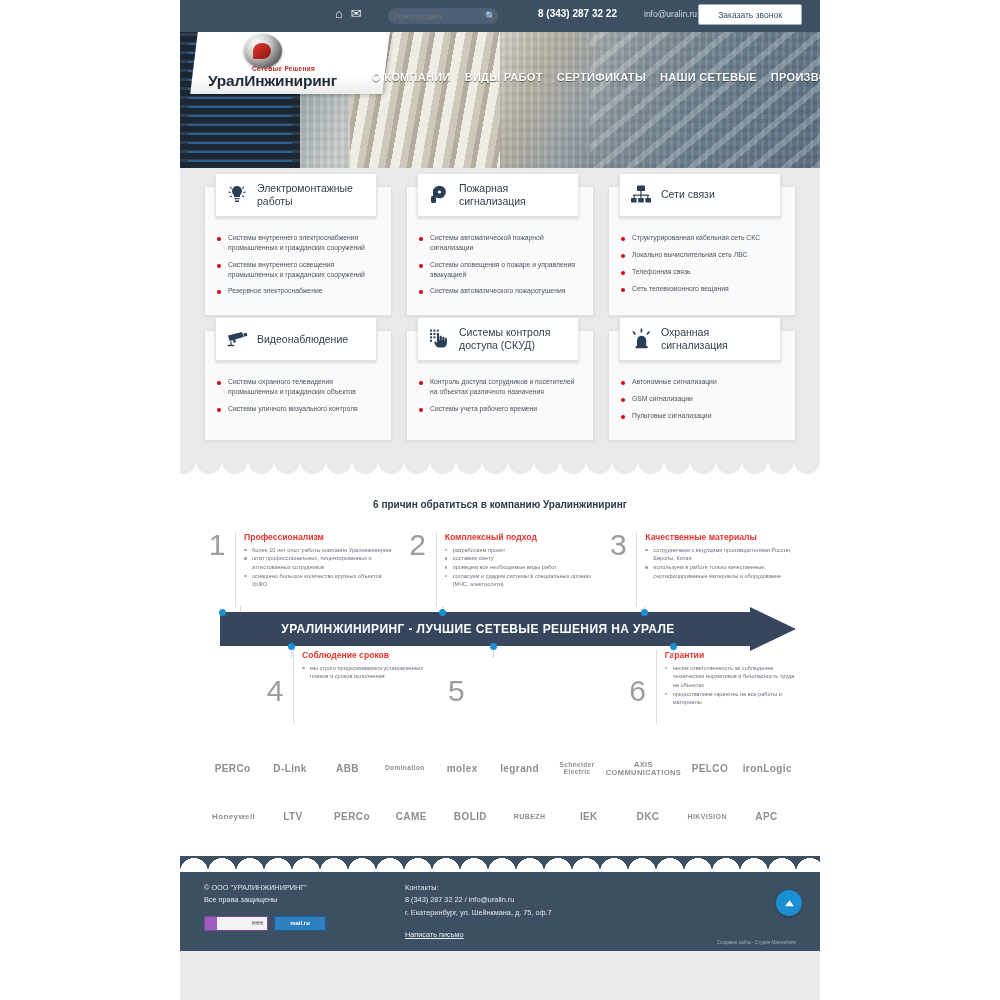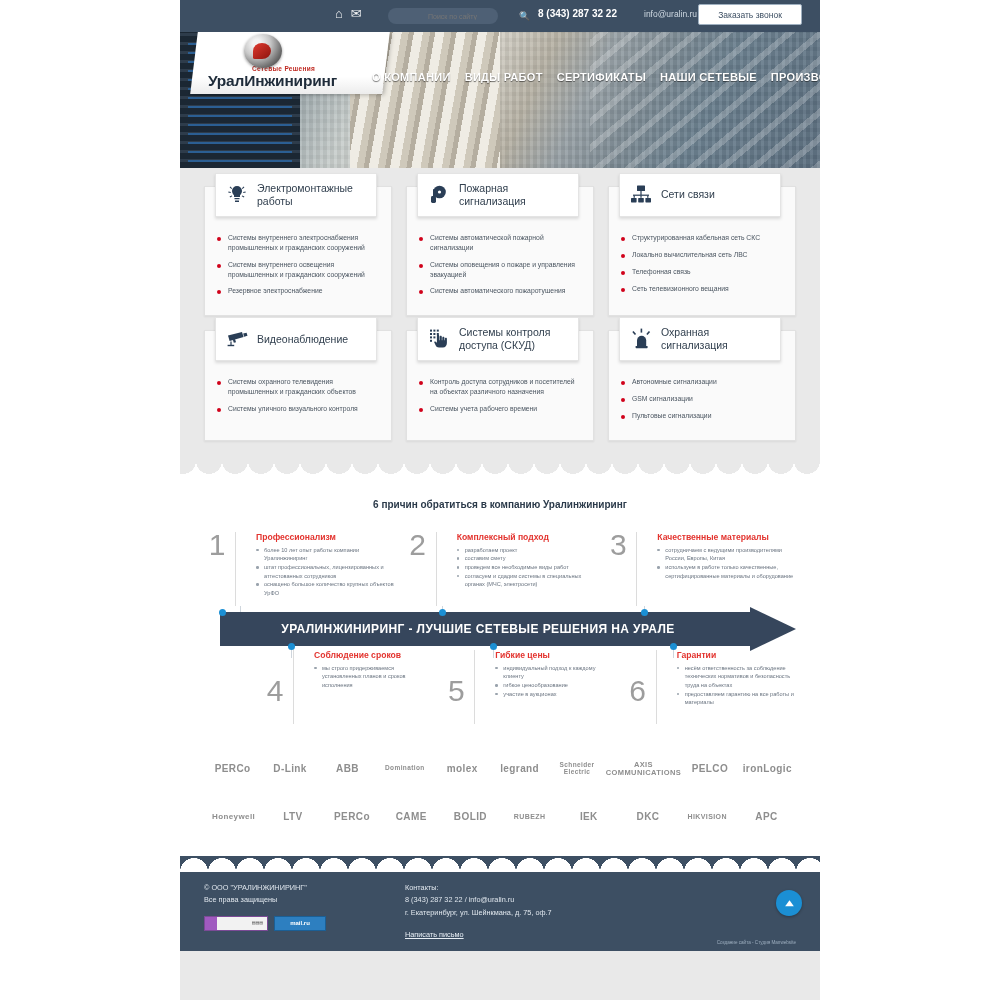--- a/index.html
+++ b/index.html
@@ -54,21 +54,21 @@
   .logo-ball:after{content:""; position:absolute; left:9px; top:9px; width:18px; height:16px;
      border-radius:50% 50% 50% 10%; background:linear-gradient(140deg,#e03a2f,#8c130d);}
   .logo-sub{ font-size:6.5px; color:#c02a22; font-weight:bold; letter-spacing:.3px; margin-left:50px;}
   .logo-main{ font-size:15.5px; font-weight:bold; color:#1f2c3a; letter-spacing:-.2px; margin-left:6px;}
 
   .hdr-icons{ position:absolute; left:155px; top:7px; display:flex; gap:8px; align-items:center; z-index:8;}
   .hdr-icons span{ color:#fff; font-size:13px; line-height:1; opacity:.92; cursor:pointer;}
   .search-wrap{ position:absolute; left:208px; top:8px; width:110px; height:16px; z-index:8;
      background:#4e6075; border-radius:8px; display:flex; align-items:center; padding:0 6px;}
   .search-wrap input{ flex:1; border:none; outline:none; background:transparent; color:#8da0b3;
-     font-size:7px; font-family:"Liberation Sans",sans-serif;margin-left:34px;}
+     font-size:7px; font-family:"Liberation Sans",sans-serif;}
   .search-wrap .s-ic{ color:#9fb1c2; font-size:9px;}
   .hdr-phone{ position:absolute; left:358px; top:8px; color:#fff; font-weight:bold; font-size:10px; z-index:8;}
   .hdr-mail{ position:absolute; left:464px; top:9px; color:#cfd9e2; font-size:8.5px; z-index:8;}
   .hdr-btn{ position:absolute; left:518px; top:4px; width:104px; height:21px; z-index:8;
      border:1px solid #9fb0c0; border-radius:2px; background:#fff; color:#3d4f63;
      font-size:8.5px; display:flex; align-items:center; justify-content:center; cursor:pointer;}
 
   .nav{ position:absolute; left:192px; top:34px; width:440px; height:22px; z-index:8;
         display:flex; align-items:center; gap:14px;}
   .nav a{ color:#fff; font-size:11px; font-weight:bold; letter-spacing:.3px; text-decoration:none;
@@ -98,21 +98,21 @@
      -webkit-mask-image: radial-gradient(circle 13px at 13px 0, transparent 98%, #000 100%);
      mask-image: radial-gradient(circle 13px at 13px 0, transparent 98%, #000 100%);
      -webkit-mask-size: 26px 40px; mask-size:26px 40px; -webkit-mask-repeat:repeat-x; mask-repeat:repeat-x;}
 
   
   .reasons{ background:#fff; padding:22px 24px 10px 24px; position:relative;}
   .reasons h2{ text-align:center; font-size:10px; color:#2b3a4a; font-weight:bold; margin-bottom:22px;}
   .r-row{ display:flex; gap:10px; position:relative; }
   .r-item{ flex:1; display:flex; gap:7px; position:relative; padding-left:2px;}
   .r-num{ font-size:30px; color:#9d9d9d; line-height:.85; font-weight:400; flex:0 0 22px; text-align:center;}
-  .r-body{ flex:1; border-left:1px solid #dcdcdc; padding-left:20px; min-height:74px;}
+  .r-body{ flex:1; border-left:1px solid #dcdcdc; padding-left:8px; min-height:74px;}
   .r-title{ color:#e3342f; font-weight:bold; font-size:8.6px; margin-bottom:4px;}
   .r-body ul{ list-style:none;}
   .r-body li{ position:relative; padding-left:8px; font-size:5.6px; color:#6a7480; line-height:1.55;}
   .r-body li:before{ content:""; position:absolute; left:0; top:3px; width:2.5px; height:2.5px;
      border-radius:50%; background:#9aa3ad;}
   .r-row-b .r-item{ align-items:flex-start;}
   .r-row-b .r-num{ align-self:center; margin-top:8px;}
 
   
   .arrow-band{ position:relative; margin:6px 0 4px 0; height:34px;}
@@ -397,28 +397,20 @@
         <div class="r-num">4</div>
         <div class="r-body">
           <div class="r-title">Соблюдение сроков</div>
           <ul>
             <li>мы строго придерживаемся установленных планов и сроков исполнения</li>
           </ul>
         </div>
       </div>
       <div class="r-item">
         <div class="r-num">5</div>
-        <div class="r-body">
-          <div class="r-title">Гибкие цены</div>
-          <ul>
-            <li>индивидуальный подход к каждому клиенту</li>
-            <li>гибкое ценообразование</li>
-            <li>участие в аукционах</li>
-          </ul>
-        </div>
       </div>
       <div class="r-item">
         <div class="r-num">6</div>
         <div class="r-body">
           <div class="r-title">Гарантии</div>
           <ul>
             <li>несём ответственность за соблюдение технических нормативов и безопасность труда на объектах</li>
             <li>предоставляем гарантию на все работы и материалы</li>
           </ul>
         </div>

